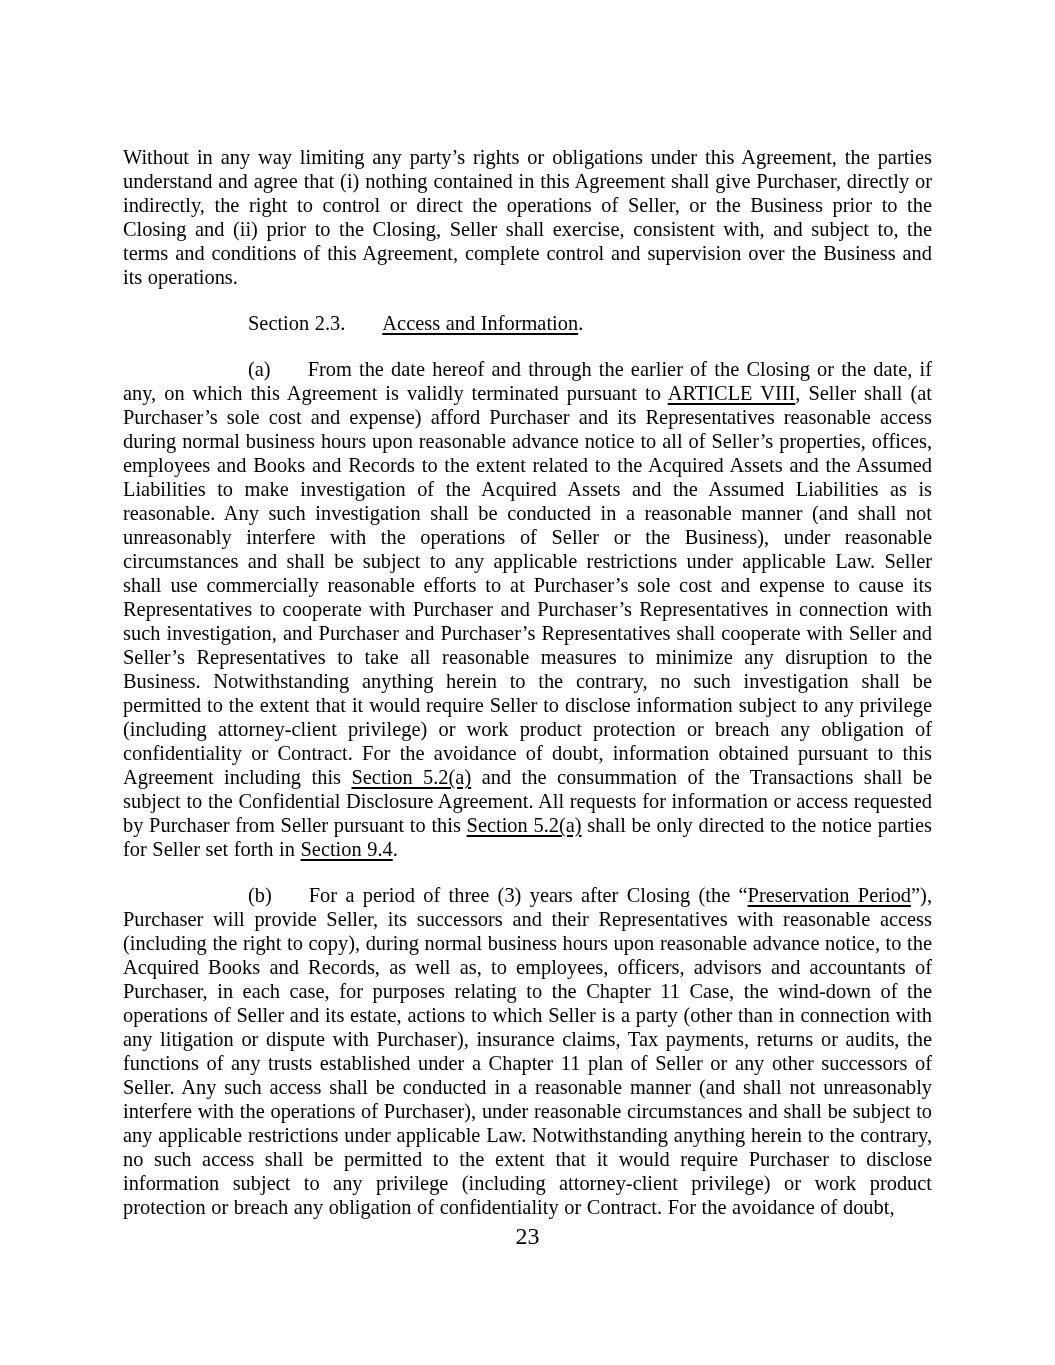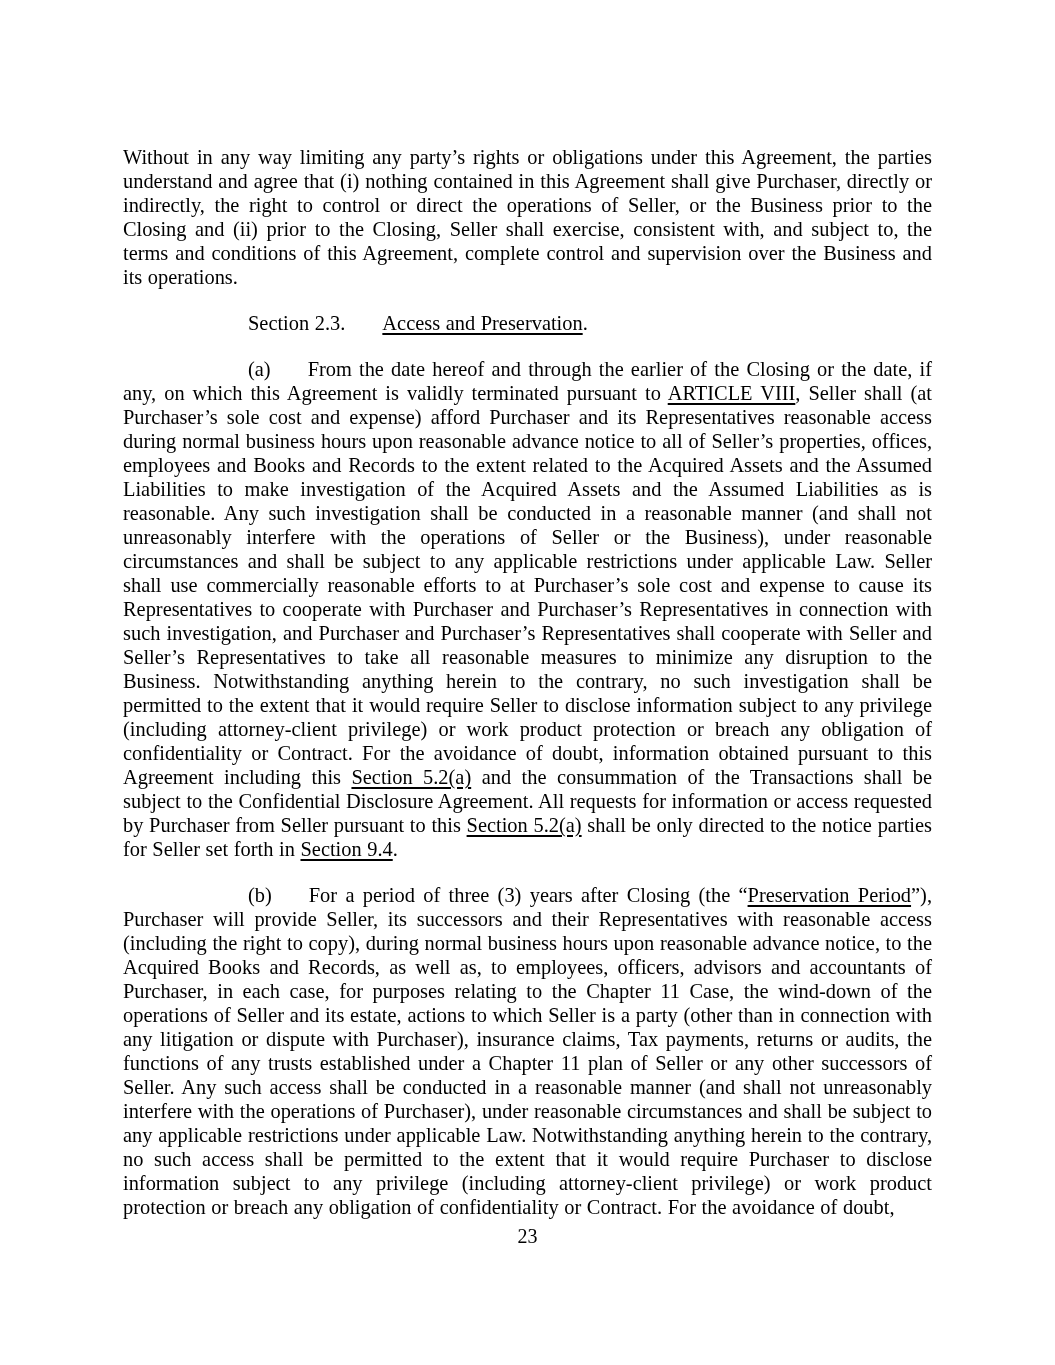--- a/index.html
+++ b/index.html
@@ -43,28 +43,28 @@
   .tab {
     display: inline-block;
     width: 37px;
   }
   .page-number {
     position: absolute;
     top: 1224px;
     left: 0;
     width: 1055px;
     text-align: center;
-    font-size: 20px;
+    font-size: 24px;
     line-height: 24px;
   }
 </style>
 </head>
 <body>
 
 <div class="page">
   <div class="content">
     <p class="para no-indent"><span>Without in any way limiting any party’s rights or obligations under this Agreement, the parties understand and agree that (i) nothing contained in this Agreement shall give Purchaser, directly or indirectly, the right to control or direct the operations of Seller, or the Business prior to the Closing and (ii) prior to the Closing, Seller shall exercise, consistent with, and subject to, the terms and conditions of this Agreement, complete control and supervision over the Business and its operations.</span></p>
-    <p class="para heading"><span>Section 2.3.</span><span class="tab"></span><span class="u">Access and Preservation</span><span>.</span></p>
+    <p class="para heading"><span>Section 2.3.</span><span class="tab"></span><span class="u">Access and Information</span><span>.</span></p>
     <p class="para"><span>(a)</span><span class="tab"></span><span>From the date hereof and through the earlier of the Closing or the date, if any, on which this Agreement is validly terminated pursuant to </span><span class="u">ARTICLE VIII</span><span>, Seller shall (at Purchaser’s sole cost and expense) afford Purchaser and its Representatives reasonable access during normal business hours upon reasonable advance notice to all of Seller’s properties, offices, employees and Books and Records to the extent related to the Acquired Assets and the Assumed Liabilities to make investigation of the Acquired Assets and the Assumed Liabilities as is reasonable. Any such investigation shall be conducted in a reasonable manner (and shall not unreasonably interfere with the operations of Seller or the Business), under reasonable circumstances and shall be subject to any applicable restrictions under applicable Law. Seller shall use commercially reasonable efforts to at Purchaser’s sole cost and expense to cause its Representatives to cooperate with Purchaser and Purchaser’s Representatives in connection with such investigation, and Purchaser and Purchaser’s Representatives shall cooperate with Seller and Seller’s Representatives to take all reasonable measures to minimize any disruption to the Business. Notwithstanding anything herein to the contrary, no such investigation shall be permitted to the extent that it would require Seller to disclose information subject to any privilege (including attorney-client privilege) or work product protection or breach any obligation of confidentiality or Contract. For the avoidance of doubt, information obtained pursuant to this Agreement including this </span><span class="u">Section 5.2(a)</span><span> and the consummation of the Transactions shall be subject to the Confidential Disclosure Agreement. All requests for information or access requested by Purchaser from Seller pursuant to this </span><span class="u">Section 5.2(a)</span><span> shall be only directed to the notice parties for Seller set forth in </span><span class="u">Section 9.4</span><span>.</span></p>
     <p class="para"><span>(b)</span><span class="tab"></span><span>For a period of three (3) years after Closing (the “</span><span class="u">Preservation Period</span><span>”), Purchaser will provide Seller, its successors and their Representatives with reasonable access (including the right to copy), during normal business hours upon reasonable advance notice, to the Acquired Books and Records, as well as, to employees, officers, advisors and accountants of Purchaser, in each case, for purposes relating to the Chapter 11 Case, the wind-down of the operations of Seller and its estate, actions to which Seller is a party (other than in connection with any litigation or dispute with Purchaser), insurance claims, Tax payments, returns or audits, the functions of any trusts established under a Chapter 11 plan of Seller or any other successors of Seller. Any such access shall be conducted in a reasonable manner (and shall not unreasonably interfere with the operations of Purchaser), under reasonable circumstances and shall be subject to any applicable restrictions under applicable Law. Notwithstanding anything herein to the contrary, no such access shall be permitted to the extent that it would require Purchaser to disclose information subject to any privilege (including attorney-client privilege) or work product protection or breach any obligation of confidentiality or Contract. For the avoidance of doubt,</span></p>
   </div>
   <div class="page-number">23</div>
 </div>
 
 </body></html>

